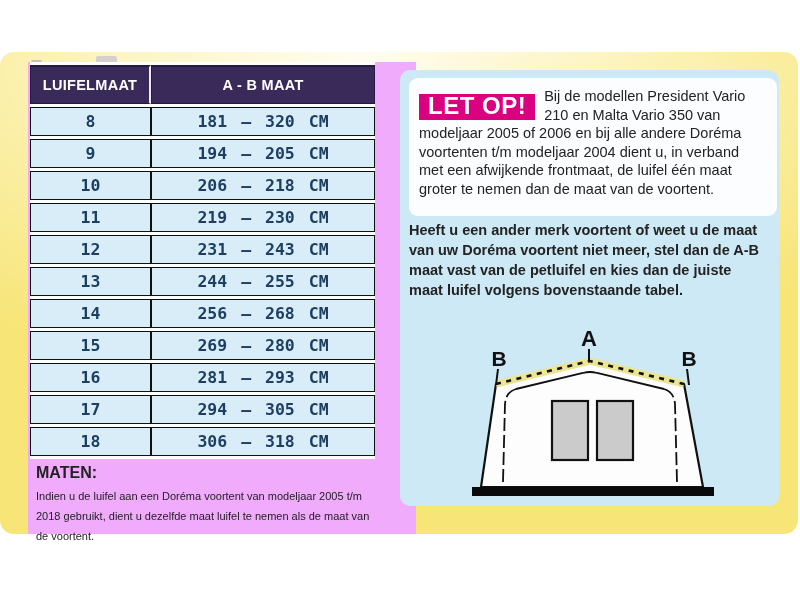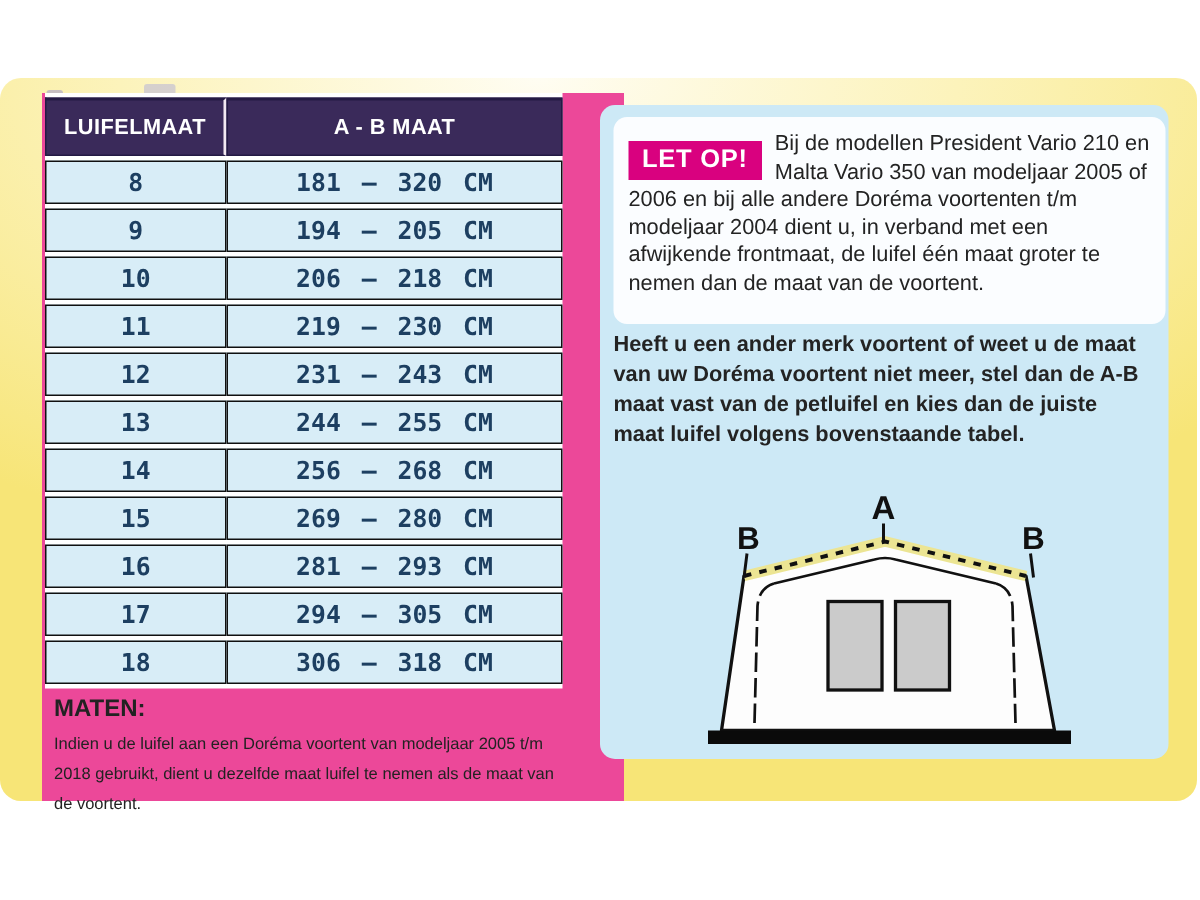--- a/index.html
+++ b/index.html
@@ -10,21 +10,21 @@
   .frame{position:absolute;left:0;top:52px;width:798px;height:482px;border-radius:14px;
          background:radial-gradient(ellipse 620px 330px at 45% 0%,
                     #fffdf2 0%, #fcf3bb 45%, #f7e577 100%);}
 
   
   .artifact1{position:absolute;left:31px;top:60px;width:11px;height:6px;background:#b9b2c4;opacity:.8;border-radius:2px;}
   .artifact2{position:absolute;left:96px;top:56px;width:21px;height:9px;background:#c8c4d2;opacity:.75;border-radius:2px;}
 
   
   .panel-left{position:absolute;left:28px;top:62px;width:388px;height:472px;
-              background:#ec4899;}
+              background:#f0abfc;}
   table.sizes{border-collapse:separate;border-spacing:0 3px;background:#ffffff;
               margin:0 0 0 2px;width:345px;table-layout:fixed;}
   table.sizes th{background:#3a2a5a;color:#ffffff;font-weight:bold;font-size:14.5px;
                  letter-spacing:.3px;height:34px;border:1px solid #241a44;border-top:2px solid #241a44;}
   table.sizes th:first-child{width:116px;border-right:2px solid #f3e9f2;}
   table.sizes td{background:#d8edf7;border:1px solid #101010;height:25px;text-align:center;
                  font-family:"DejaVu Sans Mono",monospace;font-weight:bold;font-size:16.5px;
                  color:#1d3f61;word-spacing:4px;}
   table.sizes td:first-child{width:116px;}
 
@@ -32,21 +32,21 @@
   .maten-title{font-weight:bold;font-size:16px;margin:2px 0 4px 0;}
   .maten-body{font-size:11px;line-height:20px;max-width:344px;}
 
   
   .panel-right{position:absolute;left:400px;top:70px;width:379px;height:436px;
                background:#cde9f6;border-radius:10px;}
   .letop-box{position:absolute;left:9px;top:8px;width:348px;height:121px;
              background:#fbfdff;border-radius:9px;padding:9px 10px 8px 10px;
              font-size:14.5px;line-height:18.5px;color:#232323;}
   .letop-badge{float:left;background:#d9017f;color:#ffffff;font-weight:bold;
-               font-size:17px;letter-spacing:.5px;padding:3px 9px 4px 9px;margin:7px 9px 2px 0;}
+               font-size:24px;letter-spacing:.5px;padding:3px 9px 4px 9px;margin:7px 9px 2px 0;}
   .para2{position:absolute;left:9px;top:150px;width:360px;margin:0;
          font-size:14.5px;line-height:20px;color:#232323;font-weight:bold;}
   .tent{position:absolute;left:48px;top:250px;}
 </style>
 </head>
 <body>
 
 <div class="page">
 
   <div class="frame"></div>

